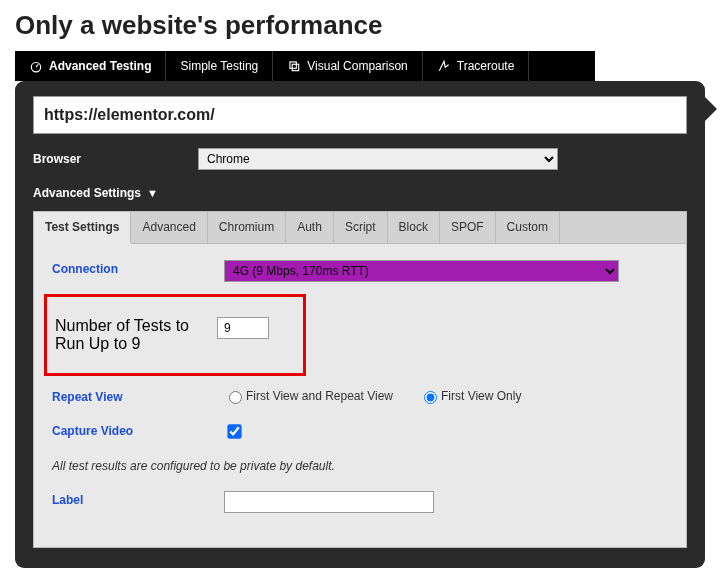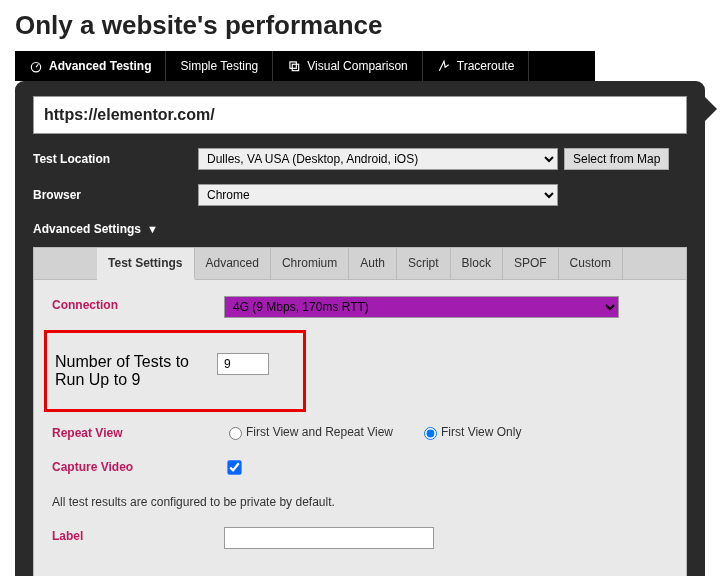--- a/index.html
+++ b/index.html
@@ -14,35 +14,35 @@
   .url-input { width: 100%; background: #fff; border: 1px solid #999; height: 38px; font-size: 16px; padding: 5px 10px; font-weight: bold; color: #222; }
   .row { display: flex; align-items: center; margin-top: 14px; }
   .row .lbl { color: #fff; font-size: 12px; font-weight: bold; width: 165px; }
   .row select { background: #efefef; border: 1px solid #999; font-size: 12px; height: 22px; padding: 1px 4px; }
   .loc-select { width: 360px; }
   .map-btn { background: #ddd; border: 1px solid #aaa; font-size: 12px; height: 22px; padding: 1px 8px; margin-left: 6px; cursor: pointer; }
   .browser-select { width: 360px; }
   .adv-toggle { color: #ffffff; font-size: 12px; font-weight: bold; margin-top: 16px; display: inline-flex; align-items: center; cursor: pointer; }
   .adv-toggle .tri { margin-left: 6px; font-size: 11px; }
   .settings-box { background: #e9e9e9; margin-top: 10px; border: 1px solid #bbb; }
-  .sub-tabs { display: flex; background: #d2d2d2; border-bottom: 1px solid #bbb; justify-content: center; }
+  .sub-tabs { display: flex; background: #d2d2d2; border-bottom: 1px solid #bbb; }
   .sub-tabs .stab { padding: 8px 11px; font-size: 12px; color: #333; border-right: 1px solid #bbb; cursor: pointer; white-space: nowrap; }
   .sub-tabs .stab.active { background: #e9e9e9; font-weight: bold; border-bottom: 2px solid #e9e9e9; margin-bottom: -1px; }
   .settings-body { padding: 16px 18px; }
   .srow { display: flex; align-items: flex-start; margin-bottom: 18px; }
-  .srow .slbl { font-size: 12px; font-weight: bold; color: #be185d; width: 172px; padding-top: 2px; }
+  .srow .slbl { font-size: 12px; font-weight: bold; color: #1d4ed8; width: 172px; padding-top: 2px; }
   .conn-select { width: 395px; background: #a21caf; border: 1px solid #999; font-size: 12px; height: 22px; padding: 1px 4px; }
   .num-input { width: 52px; height: 22px; border: 1px solid #999; font-size: 12px; padding: 2px 6px; }
   .highlight-box { border: 3px solid #e60000; padding: 20px 8px; margin: -6px -8px 12px -8px; display: flex; align-items: flex-start; width: 262px; }
   .highlight-box .slbl { width: 162px; }
   .radio-group { display: flex; align-items: center; gap: 12px; font-size: 12px; color: #333; }
   .radio-group label { margin-right: 14px; display: inline-flex; align-items: center; }
   .radio-group input[type=radio] { margin-right: 4px; }
   .chk { accent-color: #0a66ff; transform: scale(1.1); }
-  .private-note { font-size: 12px; color: #333; margin: 6px 0 18px 0; }
+  .private-note { font-size: 12px; color: #333; margin: 6px 0 18px 0; font-style: italic; }
   .label-input { width: 210px; height: 22px; border: 1px solid #999; padding: 2px 6px; }
   .arrow-out { position: absolute; right: -12px; top: 16px; width: 0; height: 0; border-top: 12px solid transparent; border-bottom: 12px solid transparent; border-left: 12px solid #2a2a2a; }
   svg { display: block; }
 </style>
 </head>
 <body>
 
 <div class="page-title">Only a website's performance</div>
 
 <div class="outer">
@@ -76,27 +76,20 @@
       </span>
       <span>Traceroute</span>
     </div>
   </div>
 
   <div class="panel">
     <div class="arrow-out"></div>
 
     <input class="url-input" type="text" value="https://elementor.com/" style="">
 
-    <div class="row">
-      <div class="lbl">Test Location</div>
-      <select class="loc-select">
-        <option>Dulles, VA USA (Desktop, Android, iOS)</option>
-      </select>
-      <button class="map-btn">Select from Map</button>
-    </div>
 
     <div class="row">
       <div class="lbl">Browser</div>
       <select class="browser-select">
         <option>Chrome</option>
       </select>
     </div>
 
     <div class="adv-toggle">
       <span>Advanced Settings</span>

